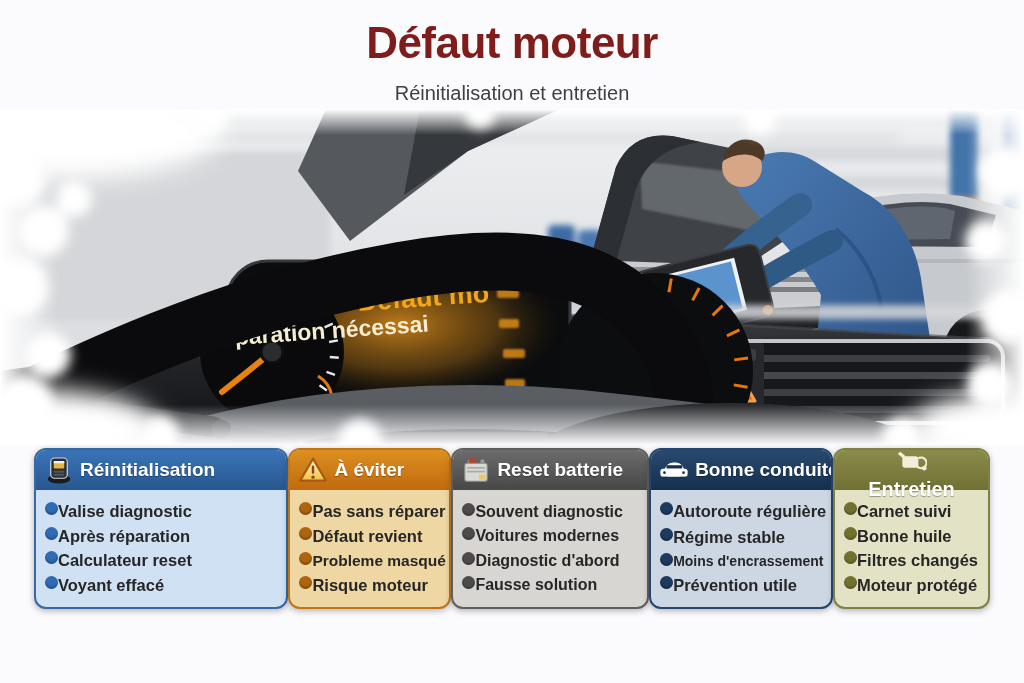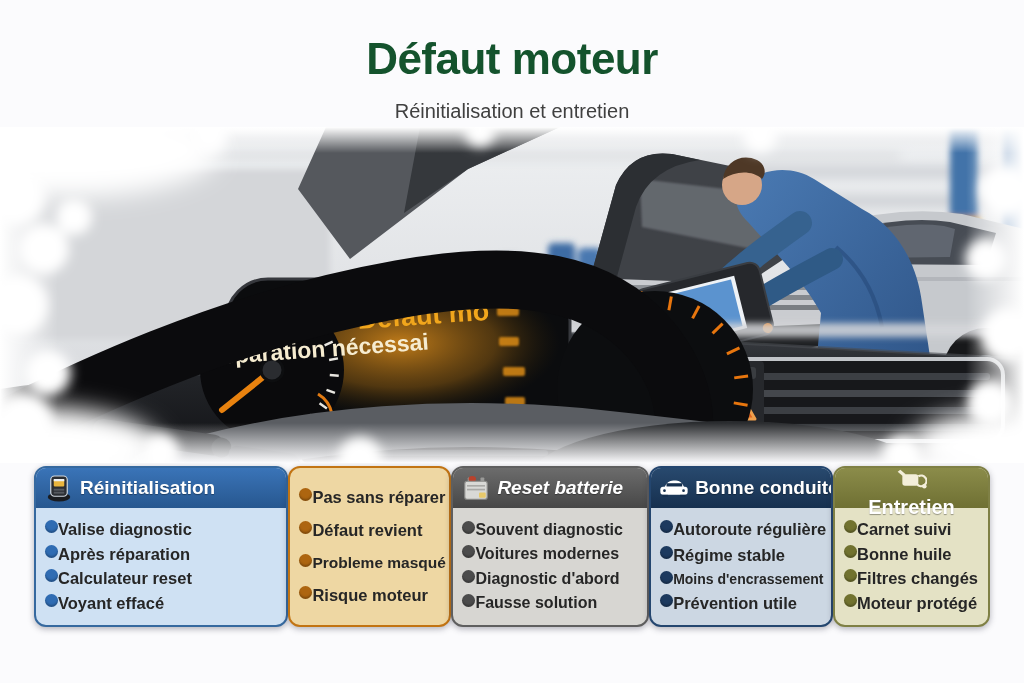--- a/index.html
+++ b/index.html
@@ -4,21 +4,21 @@
 <style>
   html,body{margin:0;padding:0;}
   body{
     width:1024px;height:683px;overflow:hidden;
     background:#fbfbfd;
     font-family:"Liberation Sans","DejaVu Sans",sans-serif;
     -webkit-font-smoothing:antialiased;
   }
   .header{ text-align:center; padding-top:18px; }
   .header h1{
-    margin:16px; font-size:44px; font-weight:bold; color:#14532d; letter-spacing:-.5px;
+    margin:0; font-size:44px; font-weight:bold; color:#7f1d1d; letter-spacing:-.5px;
   }
   .header .subtitle{
     margin-top:14px; font-size:20px; color:#404040; font-weight:normal;
   }
   .photo{ position:relative; width:1024px; height:336px; margin-top:4px; }
   .photo svg{ display:block; }
 
   .cards{
     display:flex; justify-content:space-between; align-items:stretch;
     padding:0 34px; margin-top:3px; height:161px;
@@ -45,21 +45,21 @@
 
   .card.c1{ width:256px; border-color:#36699f; background:#cfe1f3; }
   .c1 .card-head{ background:linear-gradient(#3a74b8,#27578f); }
   .c1 .dot{ background:#2f6cb3; }
 
   .card.c2{ width:164px; border-color:#c27413; background:#eed7a3; }
   .c2 .card-head{ background:linear-gradient(#dd8f1f,#c06a10); }
   .c2 .dot{ background:#ad6510; }
 
   .card.c3{ width:199px; border-color:#5f5f5f; background:#d7d6d2; }
-  .c3 .card-head{ background:linear-gradient(#6c6c6c,#474747);font-style:italic; }
+  .c3 .card-head{ background:linear-gradient(#6c6c6c,#474747); }
   .c3 .dot{ background:#4c4c4c; }
 
   .card.c4{ width:185px; border-color:#24466f; background:#ccd7e3; }
   .c4 .card-head{ background:linear-gradient(#28496e,#16304f); }
   .c4 .dot{ background:#1d3a5f; }
   .c4 li:nth-child(3) .label{ font-size:14px; }
 
   .card.c5{ width:158px; border-color:#7f8045; background:#e4e2c5; }
   .c5 .card-head{ background:linear-gradient(#8b8c4a,#6f7033);flex-direction:column; }
   .c5 .dot{ background:#71722f; }
@@ -362,20 +362,36 @@
           <span class="label">Calculateur reset</span>
         </li>
       <li>
           <span class="dot"></span>
           <span class="label">Voyant effacé</span>
         </li>
     </ul>
   </section>
 
   <section class="card c2">
+    <header class="card-head">
+      <span class="icon">
+        <svg width="30" height="28" viewBox="0 0 40 36">
+          <defs>
+              <linearGradient id="warnG" x1="0" y1="0" x2="0" y2="1">
+            <stop offset="0" stop-color="#fdf6d8"></stop>
+                <stop offset="1" stop-color="#f0c243"></stop>
+              </linearGradient>
+            </defs>
+          <polygon points="20,3 37,32 3,32" fill="url(#warnG)" stroke="#a85a10" stroke-width="3" stroke-linejoin="round"></polygon>
+          <rect x="18.4" y="12" width="3.2" height="11" rx="1.5" fill="#993d12"></rect>
+          <circle cx="20" cy="27.5" r="2.2" fill="#993d12"></circle>
+        </svg>
+      </span>
+      <h2 style="margin:0;font-size:inherit">À éviter</h2>
+    </header>
     <ul class="card-body">
       <li>
           <span class="dot"></span>
           <span class="label">Pas sans réparer</span>
         </li>
       <li>
           <span class="dot"></span>
           <span class="label">Défaut revient</span>
         </li>
       <li>

